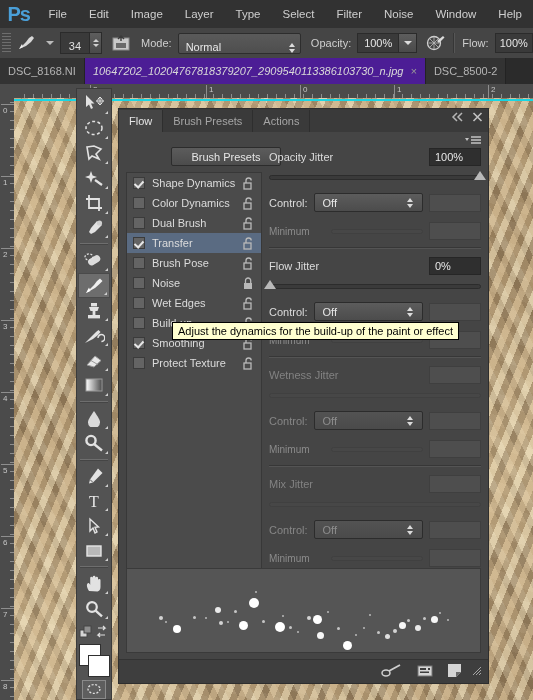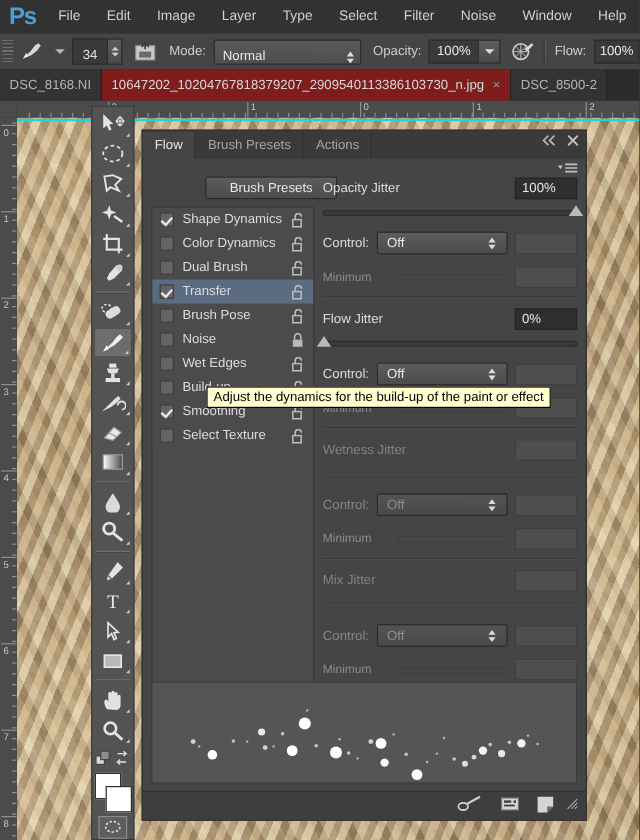--- a/index.html
+++ b/index.html
@@ -51,21 +51,21 @@
   .drop-btn{width:18px;height:20px;background:linear-gradient(#5d5d5d,#4a4a4a);
             border:1px solid #2b2b2b;border-left:none;box-sizing:border-box;
             display:flex;align-items:center;justify-content:center;}
   .drop-btn .tri-down{margin:0;border-top-color:#dcdcdc;}
   .ob-sep{width:1px;height:20px;background:#363636;margin:0 7px;border-right:1px solid #565656;}
 
   
   #tabbar{left:0;top:58px;width:533px;height:26px;background:#2b2b2b;display:flex;align-items:stretch;}
   .doc-tab{display:flex;align-items:center;padding:0 8px;font-size:11px;color:#b4b4b4;
            background:#333;border-right:1px solid #232323;white-space:nowrap;}
-  .doc-tab.active{background:#7f1d1d;color:#d8d8d8;}
+  .doc-tab.active{background:#4c1d95;color:#d8d8d8;font-style:italic;}
   .tab-x{margin-left:7px;font-size:11px;color:#9a9a9a;}
 
   
   #ruler-corner{left:0;top:84px;width:14px;height:14px;background:#4b4b4b;border-right:1px solid #2e2e2e;border-bottom:1px solid #2e2e2e;}
   #hruler{left:14px;top:84px;width:519px;height:14px;background:#4b4b4b;border-bottom:1px solid #2e2e2e;overflow:hidden;}
   #vruler{left:0;top:98px;width:14px;height:602px;background:#4b4b4b;border-right:1px solid #2e2e2e;overflow:hidden;}
   .tick{position:absolute;background:#8e8e8e;}
   .rnum{position:absolute;font-size:8px;color:#c6c6c6;font-family:"Liberation Sans",sans-serif;}
 
   
@@ -674,21 +674,21 @@
         <div class="ll-row">
           <span class="cbx on"></span>
           <span class="ll-lbl">Smoothing</span>
           <span class="lock"><svg width="11" height="13" viewBox="0 0 11 13">
               <path d="M3 6 V3.6 a2.6 2.6 0 0 1 5.2 0" fill="none" stroke="#b9b9b9" stroke-width="1.3"></path>
               <rect x="1" y="6" width="7" height="6" fill="none" stroke="#b9b9b9" stroke-width="1.3"></rect>
             </svg></span>
         </div>
         <div class="ll-row">
           <span class="cbx"></span>
-          <span class="ll-lbl">Select Texture</span>
+          <span class="ll-lbl">Protect Texture</span>
           <span class="lock"><svg width="11" height="13" viewBox="0 0 11 13">
               <path d="M3 6 V3.6 a2.6 2.6 0 0 1 5.2 0" fill="none" stroke="#b9b9b9" stroke-width="1.3"></path>
               <rect x="1" y="6" width="7" height="6" fill="none" stroke="#b9b9b9" stroke-width="1.3"></rect>
             </svg></span>
         </div>
       </div>
   </div>
 
   <div id="rightpane">
       <div>

